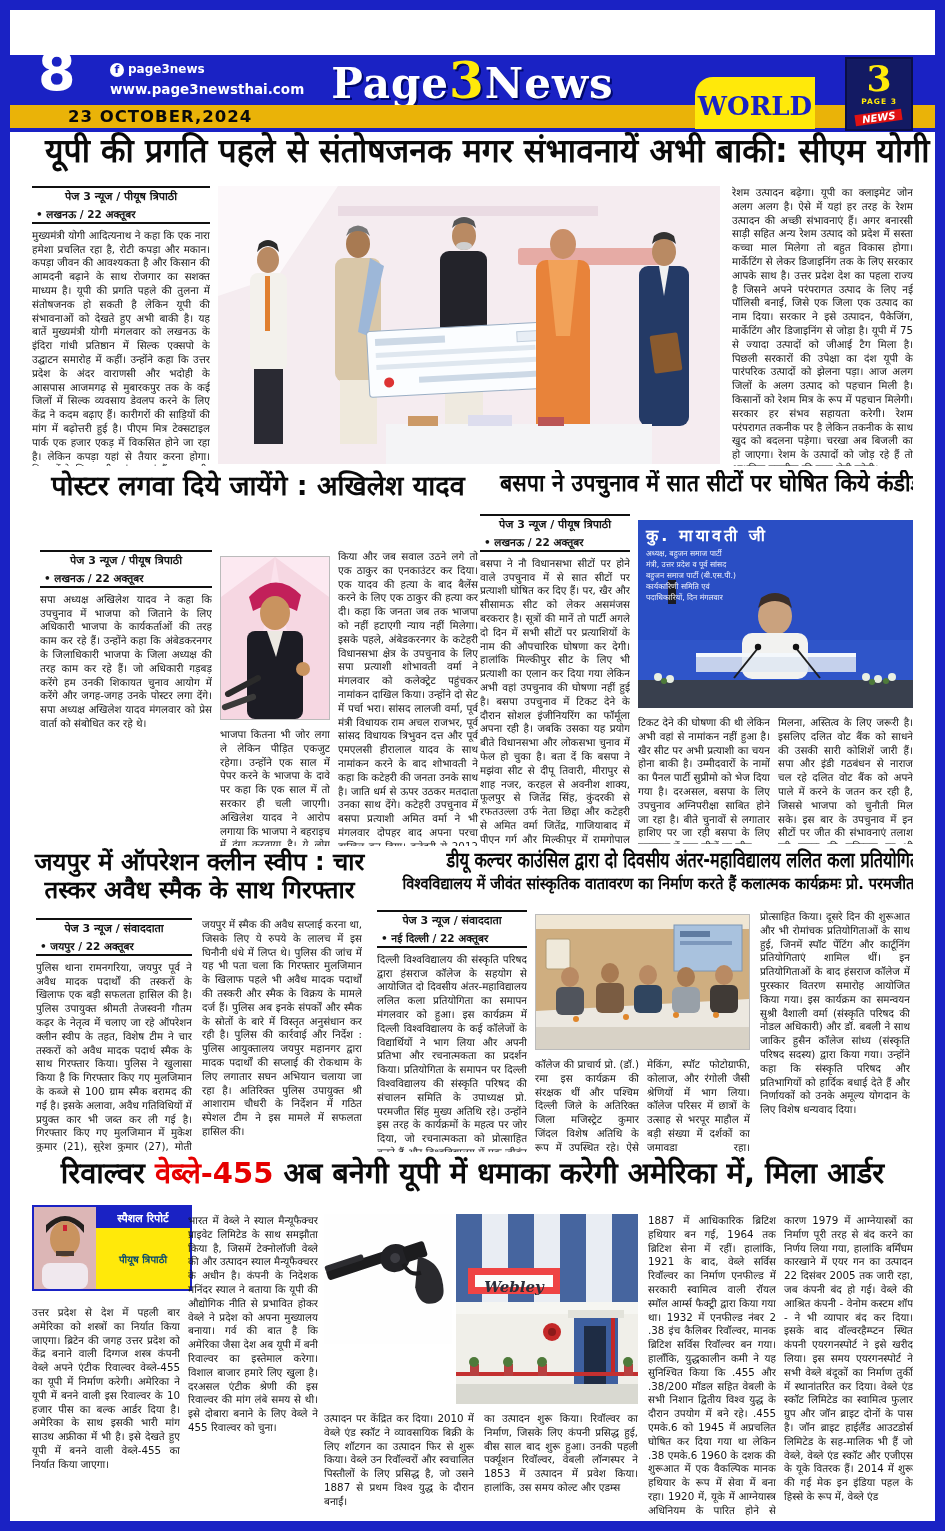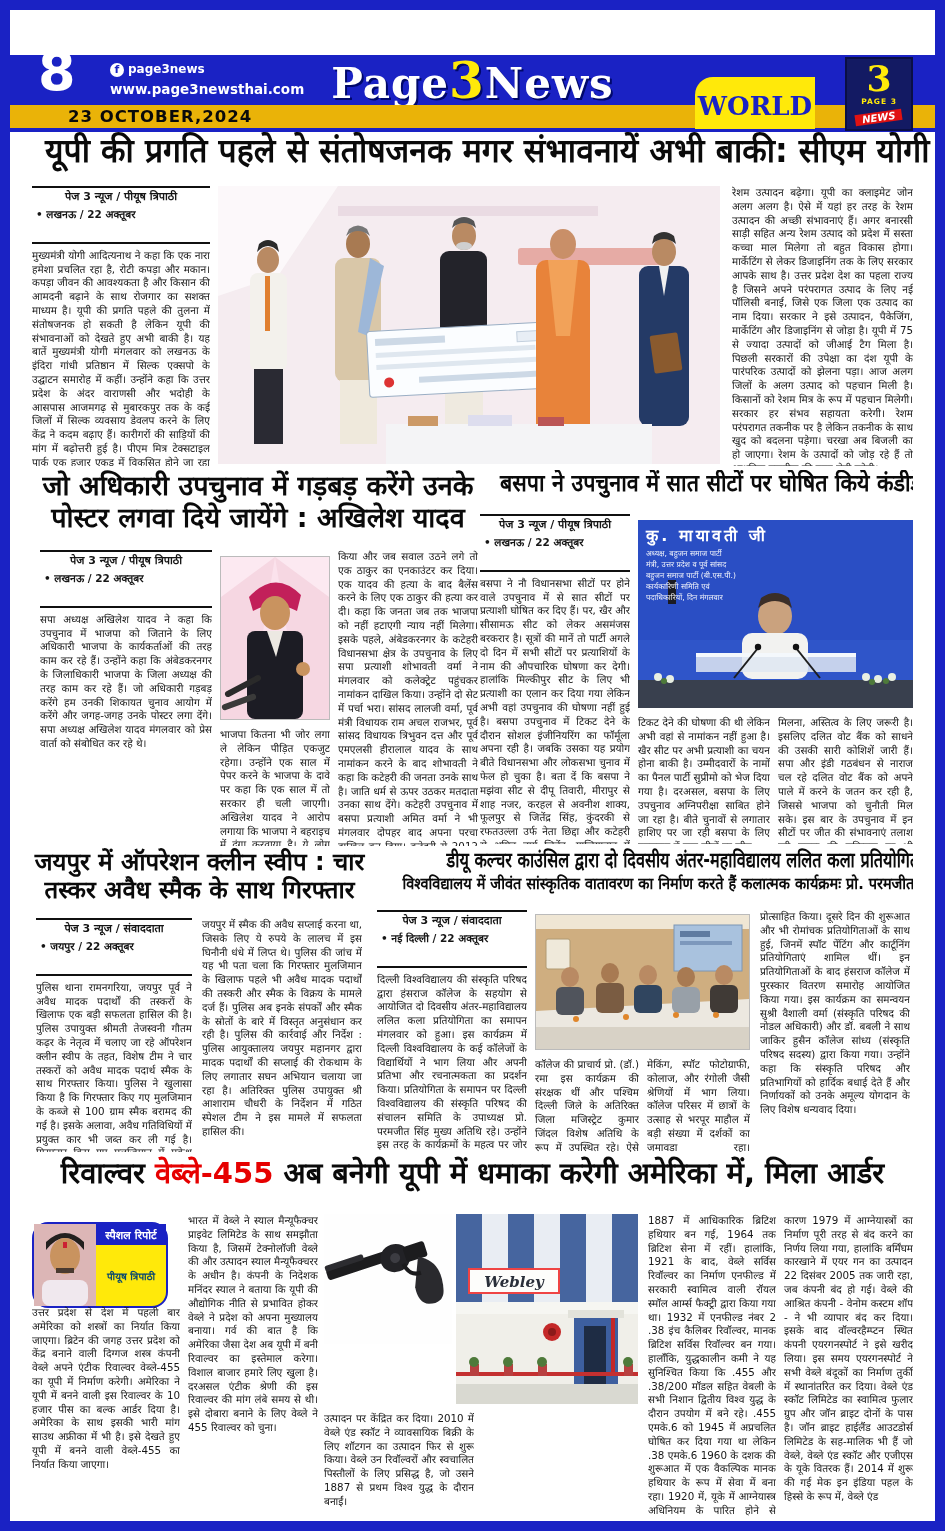--- a/index.html
+++ b/index.html
@@ -23,34 +23,34 @@
   .cornerlogo .sub { color:#ffe90a; font-size:7.5px; font-weight:700; letter-spacing:1px; }
   .cornerlogo .ribbon { display:inline-block; margin-top:2px; background:#e01212; color:#fff; font-style:italic; font-weight:800; font-size:10px; padding:0 7px; transform:rotate(-8deg); }
   .datestrip { position:absolute; left:0; right:0; top:95px; height:23px; background:#eab308; }
   .datetext { position:absolute; left:58px; top:2px; font-size:16.5px; font-weight:800; color:#0a0a0a; letter-spacing:1px; }
   .bluerule { position:absolute; left:0; right:0; top:118px; height:4px; background:#1a22c4; }
   
   .fit { display:block; width:max-content; margin:0 auto; white-space:nowrap; transform-origin:center top; }
   .hl { font-weight:800; color:#0a0a0a; line-height:1.18; }
   .article { position:absolute; overflow:hidden; }
   .col { position:absolute; font-size:10.3px; line-height:1.34; text-align:justify; color:#161616; overflow:hidden; }
-  .by { border-top:2px solid #101010; border-bottom:2px solid #101010; padding:2px 2px 21px; margin-bottom:5px; }
+  .by { border-top:2px solid #101010; border-bottom:2px solid #101010; padding:2px 2px 1px; margin-bottom:5px; }
   .by .n { display:block; text-align:center; font-weight:700; font-size:11px; }
   .by .d { display:block; text-align:left; font-weight:700; font-size:10.5px; padding:2px 0 0 2px; }
   .photo { position:absolute; overflow:hidden; background:#ddd; }
   .photo svg { display:block; }
   .banner-overlay { position:absolute; left:8px; top:4px; color:#fff; pointer-events:none; }
   .banner-overlay .b0 { font-size:16px; font-weight:800; letter-spacing:3px; margin-bottom:2px; }
   .banner-overlay .bs { font-size:7.6px; opacity:.95; margin-bottom:1px; white-space:nowrap; }
   .special { position:absolute; border:2px solid #1a22c4; display:flex; background:#ffe90a; }
   .special .shot { width:62px; flex:0 0 62px; }
   .special .srt { flex:1; display:flex; flex-direction:column; }
   .special .slabel { background:#1a22c4; color:#fff; font-weight:700; font-size:11px; text-align:center; padding:3px 0; }
   .special .sname { flex:1; display:flex; align-items:center; justify-content:center; color:#0c4a6e; font-weight:800; font-size:10px; }
-  .signbox { position:absolute; background:#fdfdfb; border:2px solid #ef4444; color:#2a2f3a; font-weight:800; font-style:italic; font-family:"DejaVu Serif",serif; text-align:center; }
+  .signbox { position:absolute; background:#fdfdfb; border:7px solid #ef4444; color:#2a2f3a; font-weight:800; font-style:italic; font-family:"DejaVu Serif",serif; text-align:center; }
   .red { color:#e60000; }
 </style>
 </head>
 <body>
 
 <div class="page">
 
   <div class="topbar">
     <div class="pagenum">8</div>
     <div class="fbline"><span class="fbicon">f</span><span>page3news</span></div>
@@ -129,21 +129,20 @@
           <rect x="250" y="229" width="44" height="11" fill="#dde"></rect>
           <rect x="320" y="231" width="26" height="9" fill="#b55"></rect>
       </svg>
     </div>
     <div class="col" style="left:700px;top:6px;width:181px;height:280px;">
       <span>रेशम उत्पादन बढ़ेगा। यूपी का क्लाइमेट जोन अलग अलग है। ऐसे में यहां हर तरह के रेशम उत्पादन की अच्छी संभावनाएं हैं। अगर बनारसी साड़ी सहित अन्य रेशम उत्पाद को प्रदेश में सस्ता कच्चा माल मिलेगा तो बहुत विकास होगा। मार्केटिंग से लेकर डिजाइनिंग तक के लिए सरकार आपके साथ है। उत्तर प्रदेश देश का पहला राज्य है जिसने अपने परंपरागत उत्पाद के लिए नई पॉलिसी बनाई, जिसे एक जिला एक उत्पाद का नाम दिया। सरकार ने इसे उत्पादन, पैकेजिंग, मार्केटिंग और डिजाइनिंग से जोड़ा है। यूपी में 75 से ज्यादा उत्पादों को जीआई टैग मिला है। पिछली सरकारों की उपेक्षा का दंश यूपी के पारंपरिक उत्पादों को झेलना पड़ा। आज अलग जिलों के अलग उत्पाद को पहचान मिली है। किसानों को रेशम मित्र के रूप में पहचान मिलेगी। सरकार हर संभव सहायता करेगी। रेशम परंपरागत तकनीक पर है लेकिन तकनीक के साथ खुद को बदलना पड़ेगा। चरखा अब बिजली का हो जाएगा। रेशम के उत्पादों को जोड़ रहे हैं तो आधुनिक तकनीक की मदद लेनी पड़ेगी।</span>
     </div>
   </div>
 
   <div class="article" style="left:22px;top:460px;width:452px;height:378px;">
-    <span class="hl fit" style="font-size: 27px; transform: none;">जो अधिकारी उपचुनाव में गड़बड़ करेंगे उनके</span>
     <span class="hl fit" style="font-size: 27px; transform: none;">पोस्टर लगवा दिये जायेंगे : अखिलेश यादव</span>
     <div class="col" style="left:8px;top:80px;width:172px;height:296px;">
       <div class="by">
         <span class="n">पेज 3 न्यूज / पीयूष त्रिपाठी</span>
         <span class="d">• लखनऊ / 22 अक्तूबर</span>
       </div>
       <span>सपा अध्यक्ष अखिलेश यादव ने कहा कि उपचुनाव में भाजपा को जिताने के लिए अधिकारी भाजपा के कार्यकर्ताओं की तरह काम कर रहे हैं। उन्होंने कहा कि अंबेडकरनगर के जिलाधिकारी भाजपा के जिला अध्यक्ष की तरह काम कर रहे हैं। जो अधिकारी गड़बड़ करेंगे हम उनकी शिकायत चुनाव आयोग में करेंगे और जगह-जगह उनके पोस्टर लगा देंगे। सपा अध्यक्ष अखिलेश यादव मंगलवार को प्रेस वार्ता को संबोधित कर रहे थे।</span>
     </div>
     <div class="photo" style="left:188px;top:86px;width:110px;height:164px;border:1px solid #bbb;">
       <svg width="108" height="162" viewBox="0 0 108 162">
@@ -292,21 +291,21 @@
       <span>मेकिंग, स्पॉट फोटोग्राफी, कोलाज, और रंगोली जैसी श्रेणियों में भाग लिया। कॉलेज परिसर में छात्रों के उत्साह से भरपूर माहौल में बड़ी संख्या में दर्शकों का जमावड़ा रहा। प्रतियोगिताओं का मूल्यांकन सुमन सिंह, त्रिभुवन कुमार देव, और अशोक दीक्षित द्वारा किया गया, जिन्होंने प्रतिभागियों को मूल्यवान प्रतिक्रिया दी और उन्हें</span>
     </div>
     <div class="col" style="left:385px;top:62px;width:150px;height:242px;">
       <span>प्रोत्साहित किया। दूसरे दिन की शुरूआत और भी रोमांचक प्रतियोगिताओं के साथ हुई, जिनमें स्पॉट पेंटिंग और कार्टूनिंग प्रतियोगिताएं शामिल थीं। इन प्रतियोगिताओं के बाद हंसराज कॉलेज में पुरस्कार वितरण समारोह आयोजित किया गया। इस कार्यक्रम का समन्वयन सुश्री वैशाली वर्मा (संस्कृति परिषद की नोडल अधिकारी) और डॉ. बबली ने साथ जाकिर हुसैन कॉलेज सांध्य (संस्कृति परिषद सदस्य) द्वारा किया गया। उन्होंने कहा कि संस्कृति परिषद और प्रतिभागियों को हार्दिक बधाई देते हैं और निर्णायकों को उनके अमूल्य योगदान के लिए विशेष धन्यवाद दिया।</span>
     </div>
   </div>
 
   <div class="article" style="left:22px;top:1146px;width:881px;height:362px;">
     <span class="hl fit" style="font-size: 29px; transform: none;"><span>रिवाल्वर </span><span class="red">वेब्ले-455</span><span> अब बनेगी यूपी में धमाका करेगी अमेरिका में, मिला आर्डर</span></span>
 
-    <div class="special" style="left:0;top:66px;width:136px;height:86px;border-radius:16px;">
+    <div class="special" style="left:0;top:49px;width:160px;height:86px;">
       <div class="shot">
         <svg width="62" height="82" viewBox="0 0 62 82">
           <rect width="62" height="82" fill="#dcb6b6"></rect>
           <path d="M12,26 Q31,2 50,26 L50,18 Q31,0 12,18 Z" fill="#23201e"></path>
           <ellipse cx="31" cy="32" rx="15" ry="18" fill="#c9935f"></ellipse>
           <rect x="22" y="44" width="18" height="5" fill="#4a3a30"></rect>
           <rect x="8" y="56" width="46" height="26" rx="8" fill="#f0e8ee"></rect>
           <rect x="29" y="18" width="4" height="6" fill="#c23"></rect>
         </svg>
       </div>
@@ -371,20 +370,23 @@
             <circle cx="172" cy="148" r="5"></circle>
           </g>
         <rect x="0" y="170" width="182" height="20" fill="#d9d9d1"></rect>
         <rect x="155" y="104" width="4" height="54" fill="#c42828"></rect>
       </svg>
       <div class="signbox" style="left:12px;top:54px;width:92px;height:26px;font-size:15px;line-height:24px;">Webley</div>
     </div>
     <div class="col" style="left:292px;top:256px;width:150px;height:106px;">
       <span>उत्पादन पर केंद्रित कर दिया। 2010 में वेब्ले एंड स्कॉट ने व्यावसायिक बिक्री के लिए शॉटगन का उत्पादन फिर से शुरू किया। वेब्ले उन रिवॉल्वरों और स्वचालित पिस्तौलों के लिए प्रसिद्ध है, जो उसने 1887 से प्रथम विश्व युद्ध के दौरान बनाईं।</span>
     </div>
+    <div class="col" style="left:452px;top:256px;width:154px;height:106px;">
+      <span>का उत्पादन शुरू किया। रिवॉल्वर का निर्माण, जिसके लिए कंपनी प्रसिद्ध हुई, बीस साल बाद शुरू हुआ। उनकी पहली पर्क्यूशन रिवॉल्वर, वेबली लॉन्गस्पर ने 1853 में उत्पादन में प्रवेश किया। हालांकि, उस समय कोल्ट और एडम्स</span>
+    </div>
     <div class="col" style="left:616px;top:58px;width:128px;height:304px;">
       <span>1887 में आधिकारिक ब्रिटिश हथियार बन गई, 1964 तक ब्रिटिश सेना में रहीं। हालांकि, 1921 के बाद, वेब्ले सर्विस रिवॉल्वर का निर्माण एनफील्ड में सरकारी स्वामित्व वाली रॉयल स्मॉल आर्म्स फैक्ट्री द्वारा किया गया था। 1932 में एनफील्ड नंबर 2 .38 इंच कैलिबर रिवॉल्वर, मानक ब्रिटिश सर्विस रिवॉल्वर बन गया। हालाँकि, युद्धकालीन कमी ने यह सुनिश्चित किया कि .455 और .38/200 मॉडल सहित वेबली के सभी निशान द्वितीय विश्व युद्ध के दौरान उपयोग में बने रहे। .455 एमके.6 को 1945 में अप्रचलित घोषित कर दिया गया था लेकिन .38 एमके.6 1960 के दशक की शुरूआत में एक वैकल्पिक मानक हथियार के रूप में सेवा में बना रहा। 1920 में, यूके में आग्नेयास्त्र अधिनियम के पारित होने से नागरिकों के लिए हैंडगन की उपलब्धता सीमित कर दी, जिससे उनकी बिक्री कम हो गई।</span>
     </div>
     <div class="col" style="left:752px;top:58px;width:129px;height:304px;">
       <span>कारण 1979 में आग्नेयास्त्रों का निर्माण पूरी तरह से बंद करने का निर्णय लिया गया, हालांकि बर्मिंघम कारखाने में एयर गन का उत्पादन 22 दिसंबर 2005 तक जारी रहा, जब कंपनी बंद हो गई। वेब्ले की आश्रित कंपनी - वेनोम कस्टम शॉप - ने भी व्यापार बंद कर दिया। इसके बाद वॉल्वरहैम्प्टन स्थित कंपनी एयरगनस्पोर्ट ने इसे खरीद लिया। इस समय एयरगनस्पोर्ट ने सभी वेब्ले बंदूकों का निर्माण तुर्की में स्थानांतरित कर दिया। वेब्ले एंड स्कॉट लिमिटेड का स्वामित्व फुलार ग्रुप और जॉन ब्राइट दोनों के पास है। जॉन ब्राइट हाईलैंड आउटडोर्स लिमिटेड के सह-मालिक भी हैं जो वेब्ले, वेब्ले एंड स्कॉट और एजीएस के यूके वितरक हैं। 2014 में शुरू की गई मेक इन इंडिया पहल के हिस्से के रूप में, वेब्ले एंड</span>
     </div>
   </div>
 
 </div>
 

